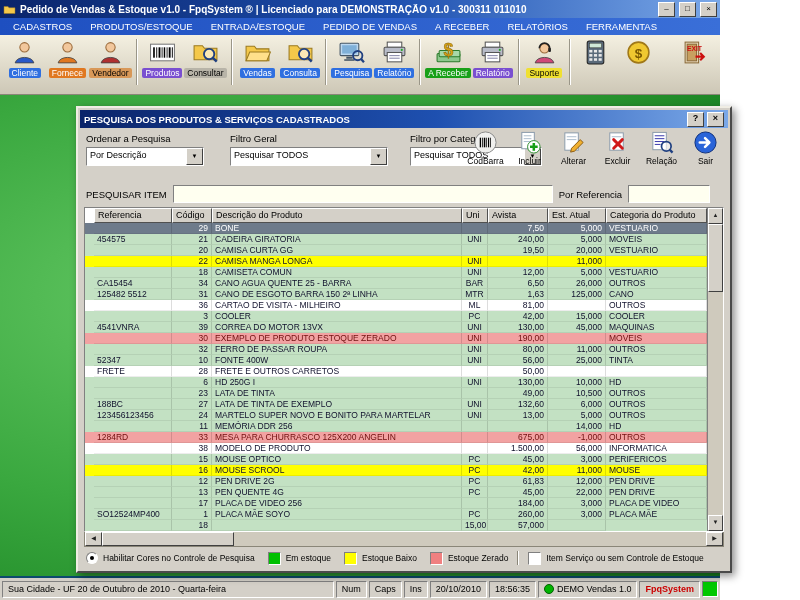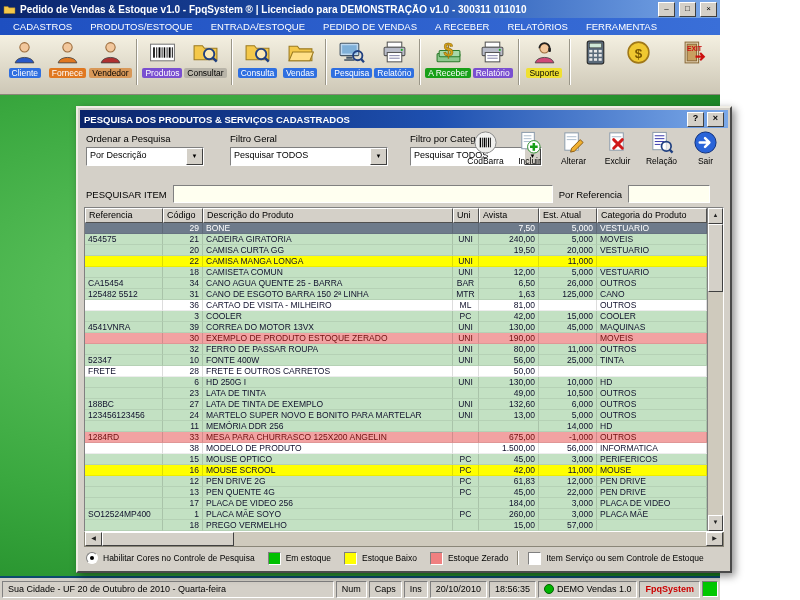--- a/index.html
+++ b/index.html
@@ -52,21 +52,21 @@
   .action-btn svg{width:25px;height:25px;display:block;}
   .action-lbl{font-size:8.5px;margin-top:1px;white-space:nowrap;}
 
   .search-row{display:flex;align-items:center;height:24px;padding:0 6px;gap:6px;}
   .search-label{font-size:9.5px;white-space:nowrap;}
   .txt{height:14px;background:#fffff0;border:1px solid;border-color:#808080 #fff #fff #808080;
     font-size:9px;font-family:"Liberation Sans",sans-serif;padding:1px 3px;outline:none;}
 
   .grid{margin:1px 4px 0 4px;border:1px solid;border-color:#808080 #fff #fff #808080;background:#fff;display:flex;}
   .grid-main{flex:1;overflow:hidden;}
-  .grid-header,.g-row{display:grid;grid-template-columns:78px 40px 250px 26px 60px 58px 1fr;}
+  .grid-header,.g-row{display:grid;grid-template-columns:78px 40px 250px 26px 60px 58px 1fr;padding-left:9px;}
   .grid-header{height:15px;}
   .gh-cell{background:#d4d0c8;border:1px solid;border-color:#fff #505050 #505050 #fff;
     font-size:9px;line-height:13px;padding:0 3px;overflow:hidden;white-space:nowrap;}
   .grid-rows{height:308px;overflow:hidden;background:#fff;}
   .g-row{height:11px;}
   .g-cell{font-size:8.5px;line-height:11px;padding:0 3px;white-space:nowrap;overflow:hidden;
     border-right:1px solid rgba(0,0,0,.13);border-bottom:1px solid rgba(0,0,0,.07);color:#10102c;}
   .num{text-align:right;}
   .ctr{text-align:center;}
   .state-selected .g-cell{color:#fff;}
@@ -179,35 +179,35 @@
             <circle cx="16.5" cy="14.5" r="5" fill="rgba(255,255,255,.6)" stroke="#204080" stroke-width="1.8"></circle>
             <line x1="19.9" y1="17.9" x2="23.8" y2="21.8" stroke="#204080" stroke-width="2.4"></line>
           </svg>
         </span>
         <span class="tb-lbl" style="background: rgb(184, 180, 168); color: rgb(0, 0, 0);">Consultar</span>
       </div>
       <div class="tb-sep"></div>
       <div class="tb-btn">
         <span class="tb-ico">
           <svg viewBox="0 0 26 26">
+            <path d="M2 21 V7 h8 l2 2.5 h12 V21 z" fill="#f4c84a" stroke="#9a7a20"></path>
+            <path d="M2 21 l3.5-8.5 h20 L22 21 z" fill="#ffe08a" stroke="#9a7a20"></path>
+          </svg>
+        </span>
+        <span class="tb-lbl" style="background: rgb(47, 111, 224); color: rgb(255, 255, 255);">Vendas</span>
+      </div>
+      <div class="tb-btn">
+        <span class="tb-ico">
+          <svg viewBox="0 0 26 26">
             <path d="M2 20 V6.5 h8 l2 2.5 h12 V20 z" fill="#f4c84a" stroke="#9a7a20"></path>
             <circle cx="16.5" cy="14.5" r="5" fill="rgba(255,255,255,.6)" stroke="#204080" stroke-width="1.8"></circle>
             <line x1="19.9" y1="17.9" x2="23.8" y2="21.8" stroke="#204080" stroke-width="2.4"></line>
           </svg>
         </span>
         <span class="tb-lbl" style="background: rgb(47, 111, 224); color: rgb(255, 255, 255);">Consulta</span>
-      </div>
-      <div class="tb-btn">
-        <span class="tb-ico">
-          <svg viewBox="0 0 26 26">
-            <path d="M2 21 V7 h8 l2 2.5 h12 V21 z" fill="#f4c84a" stroke="#9a7a20"></path>
-            <path d="M2 21 l3.5-8.5 h20 L22 21 z" fill="#ffe08a" stroke="#9a7a20"></path>
-          </svg>
-        </span>
-        <span class="tb-lbl" style="background: rgb(47, 111, 224); color: rgb(255, 255, 255);">Vendas</span>
       </div>
       <div class="tb-sep"></div>
       <div class="tb-btn">
         <span class="tb-ico">
           <svg viewBox="0 0 26 26">
             <rect x="2" y="4" width="18" height="12" rx="1" fill="#bcd8f0" stroke="#445566"></rect>
             <rect x="4" y="6" width="14" height="8" fill="#7fb0d8"></rect>
             <rect x="8" y="17" width="6" height="2" fill="#445566"></rect>
             <rect x="6" y="19.5" width="10" height="1.5" fill="#445566"></rect>
             <circle cx="19" cy="16" r="4.5" fill="none" stroke="#204080" stroke-width="1.8"></circle>
@@ -671,21 +671,20 @@
                 <div class="g-cell num">1</div>
                 <div class="g-cell ">PLACA MÃE SOYO</div>
                 <div class="g-cell ctr">PC</div>
                 <div class="g-cell num">260,00</div>
                 <div class="g-cell num">3,000</div>
                 <div class="g-cell ">PLACA MÃE</div>
               </div>
               <div class="g-row state-ok" style="background: rgb(195, 225, 195);">
                 <div class="g-cell "></div>
                 <div class="g-cell num">18</div>
-                <div class="g-cell ">PREGO VERMELHO</div>
                 <div class="g-cell ctr"></div>
                 <div class="g-cell num">15,00</div>
                 <div class="g-cell num">57,000</div>
                 <div class="g-cell "></div>
               </div>
             </div>
         </div>
         <div class="vscroll">
           <div class="scroll-btn">▲</div>
           <div class="v-thumb"></div>

